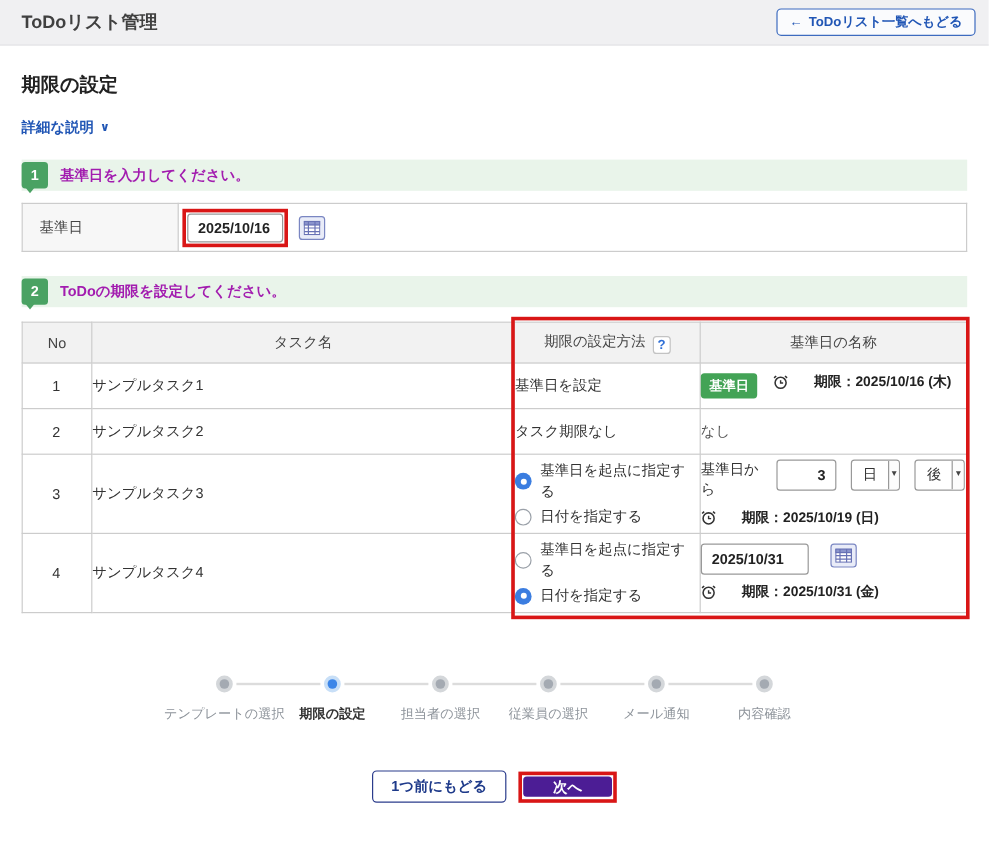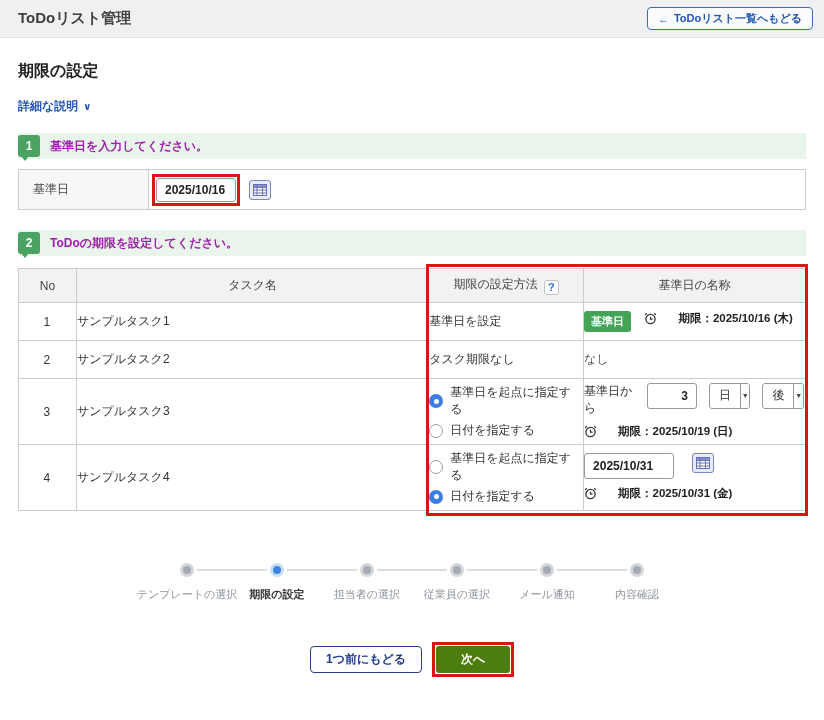--- a/index.html
+++ b/index.html
@@ -93,21 +93,21 @@
   .dot::after { content:""; width:8px; height:8px; border-radius:50%; background:#a4aab2; }
   .step.active .dot { background:#c8dff7; }
   .step.active .dot::after { background:#3c86e8; }
   .step-label { margin-top:10px; font-size:11px; color:#8d939a; white-space:nowrap; }
   .step.active .step-label { color:#333; font-weight:bold; }
 
   
   .footer { display:flex; justify-content:center; align-items:center; gap:10px; margin-top:40px; }
   .btn-back { height:27px; padding:0 15px; background:#fff; border:1px solid #2b3c8c; color:#1e3a8a;
     font-weight:bold; font-size:12px; border-radius:4px; cursor:pointer; font-family:inherit; }
-  .btn-next { height:27px; width:74px; background:#4d7c0f; border:none; color:#fff; font-weight:bold;
+  .btn-next { height:17px; width:74px; background:#4c1d95; border:none; color:#fff; font-weight:bold;
     font-size:12px; border-radius:3px; cursor:pointer; font-family:inherit; }
 </style>
 </head>
 <body>
 
 <header class="topbar">
   <div class="topbar-title">ToDoリスト管理</div>
   <button class="back-btn">
     <span>←</span>
     <span>ToDoリスト一覧へもどる</span>

